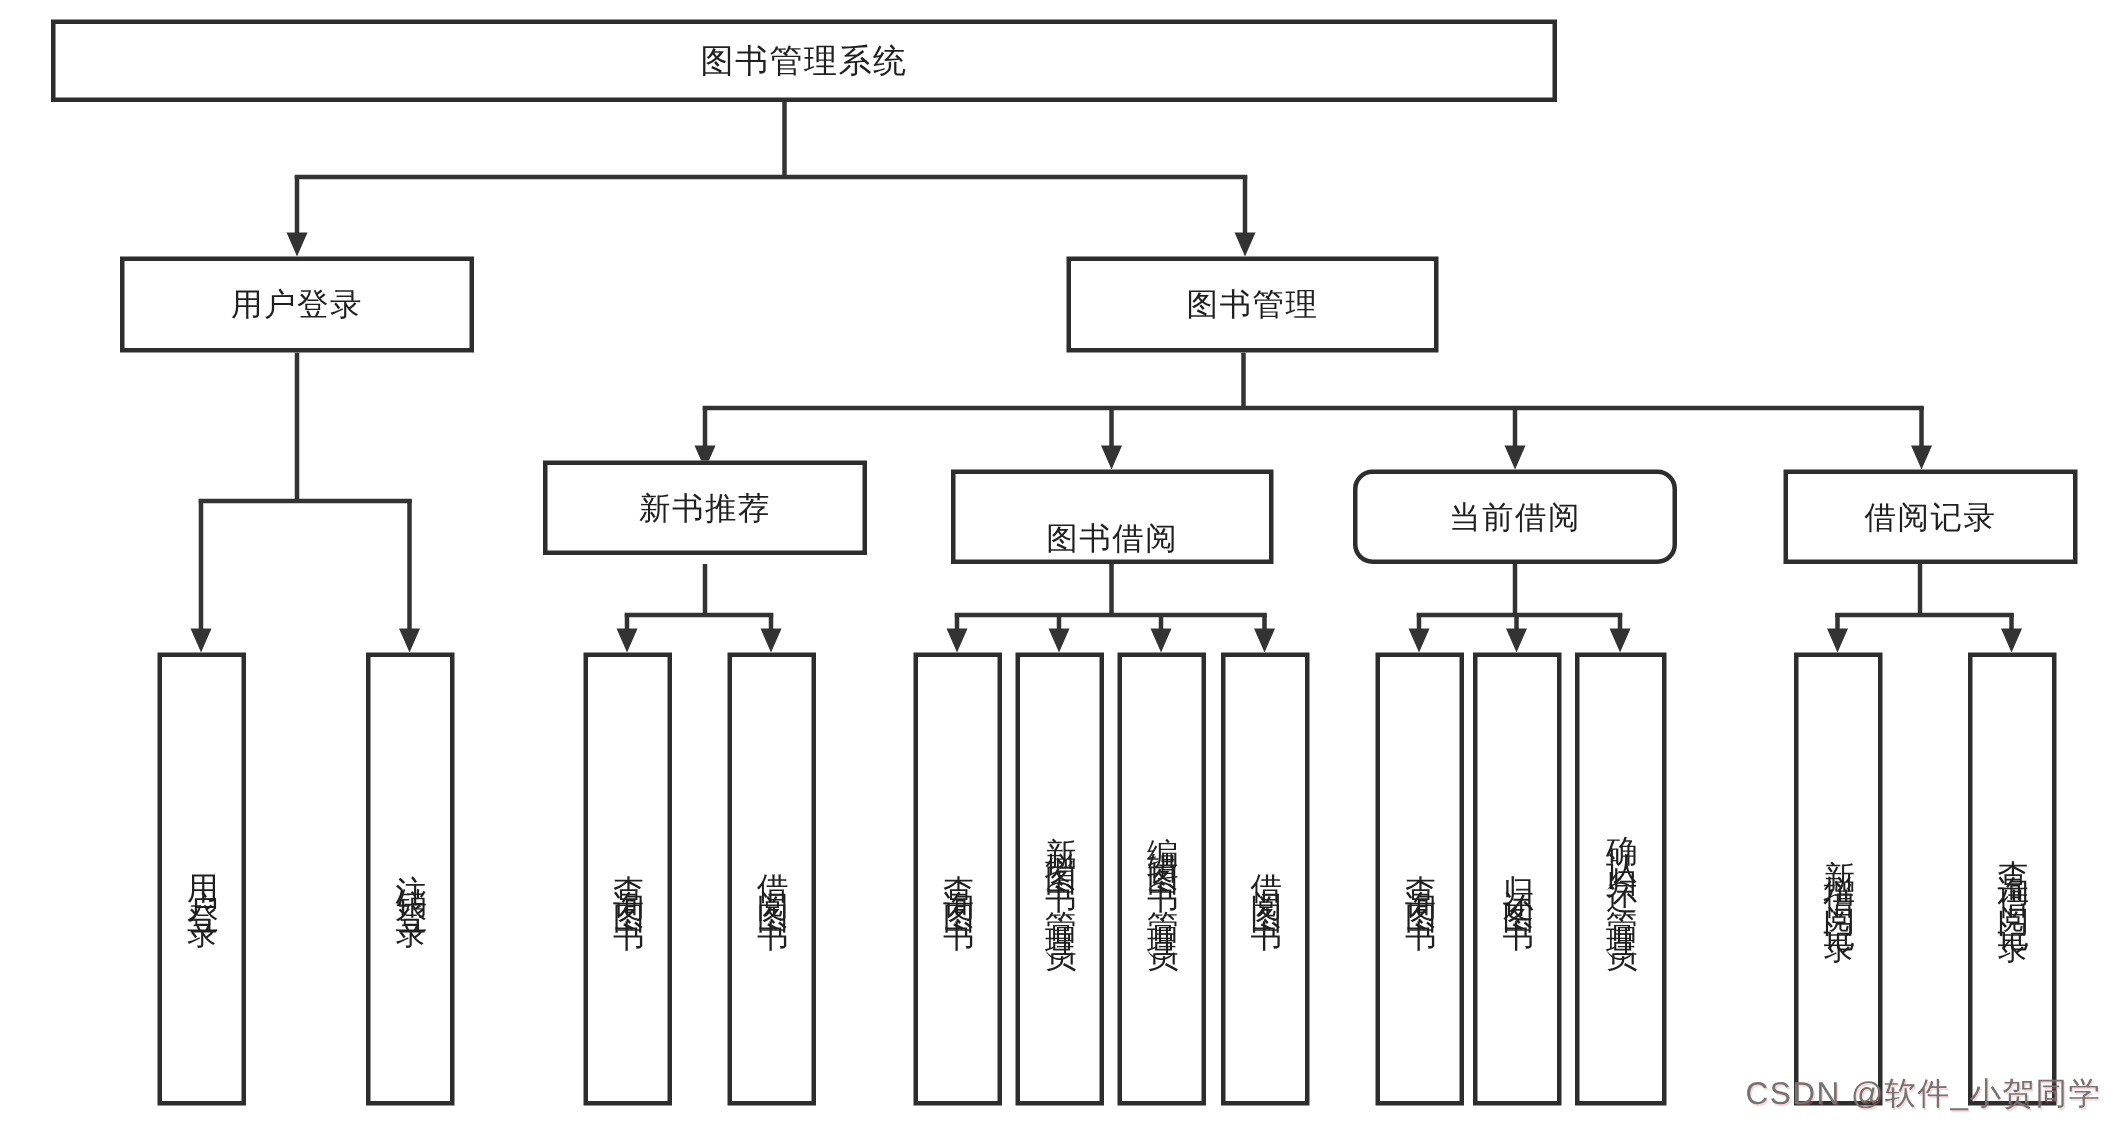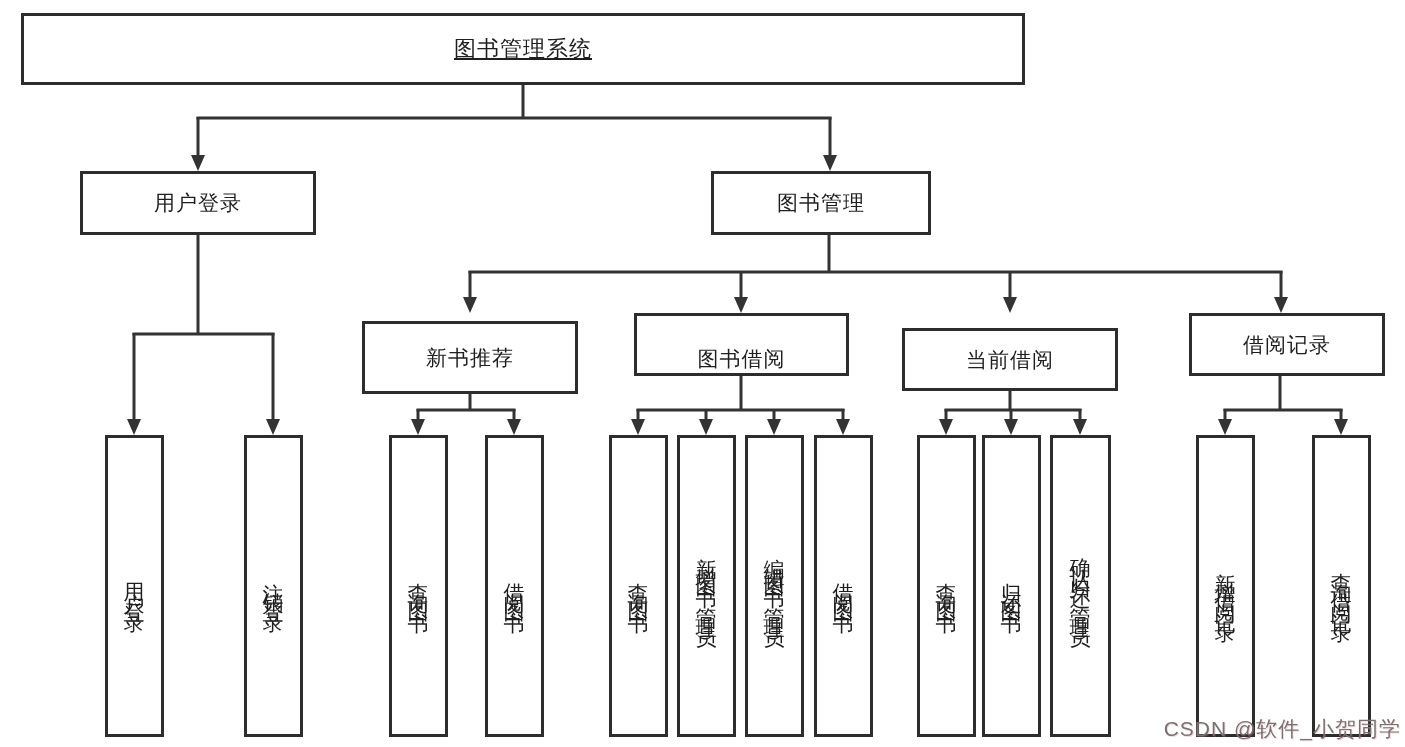--- a/index.html
+++ b/index.html
@@ -123,38 +123,38 @@
     <g>
       <line x1="1280" y1="376" x2="1280" y2="410"></line>
       <line x1="1223.5" y1="410" x2="1342.5" y2="410"></line>
       <line x1="1225" y1="409" x2="1225" y2="422"></line>
       <polygon points="1218,419 1232,419 1225,435"></polygon>
       <line x1="1341" y1="409" x2="1341" y2="422"></line>
       <polygon points="1334,419 1348,419 1341,435"></polygon>
     </g>
   </svg>
 
-  <div class="node hbox root-box" style="left:21px; top:13px; width:1004px; height:72px;text-decoration:underline;">
+  <div class="node hbox root-box" style="left:34px; top:13px; width:1004px; height:55px;">
     <span>图书管理系统</span>
   </div>
 
   <div class="node hbox" style="left:80px; top:171px; width:236px; height:64px;">
     <span>用户登录</span>
   </div>
-  <div class="node hbox" style="left:711px; top:171px; width:220px; height:64px;">
+  <div class="node hbox" style="left:711px; top:171px; width:248px; height:64px;">
     <span>图书管理</span>
   </div>
 
-  <div class="node hbox" style="left:362px; top:321px; width:216px; height:73px;">
+  <div class="node hbox" style="left:362px; top:307px; width:216px; height:63px;">
     <span>新书推荐</span>
   </div>
   <div class="node hbox" style="left:634px; top:313px; width:215px; height:63px;align-items:flex-end;">
     <span>图书借阅</span>
   </div>
-  <div class="node hbox" style="left:902px; top:328px; width:216px; height:63px;">
+  <div class="node hbox" style="left:902px; top:313px; width:216px; height:63px;border-radius:13px;">
     <span>当前借阅</span>
   </div>
   <div class="node hbox" style="left:1173px; top:313px; width:196px; height:63px;margin-left:16px;">
     <span>借阅记录</span>
   </div>
 
   <div class="node vbox" style="left:105px; top:435px; width:59px; height:302px;">
     <span>用户登录</span>
   </div>
   <div class="node vbox" style="left:244px; top:435px; width:59px; height:302px;">

